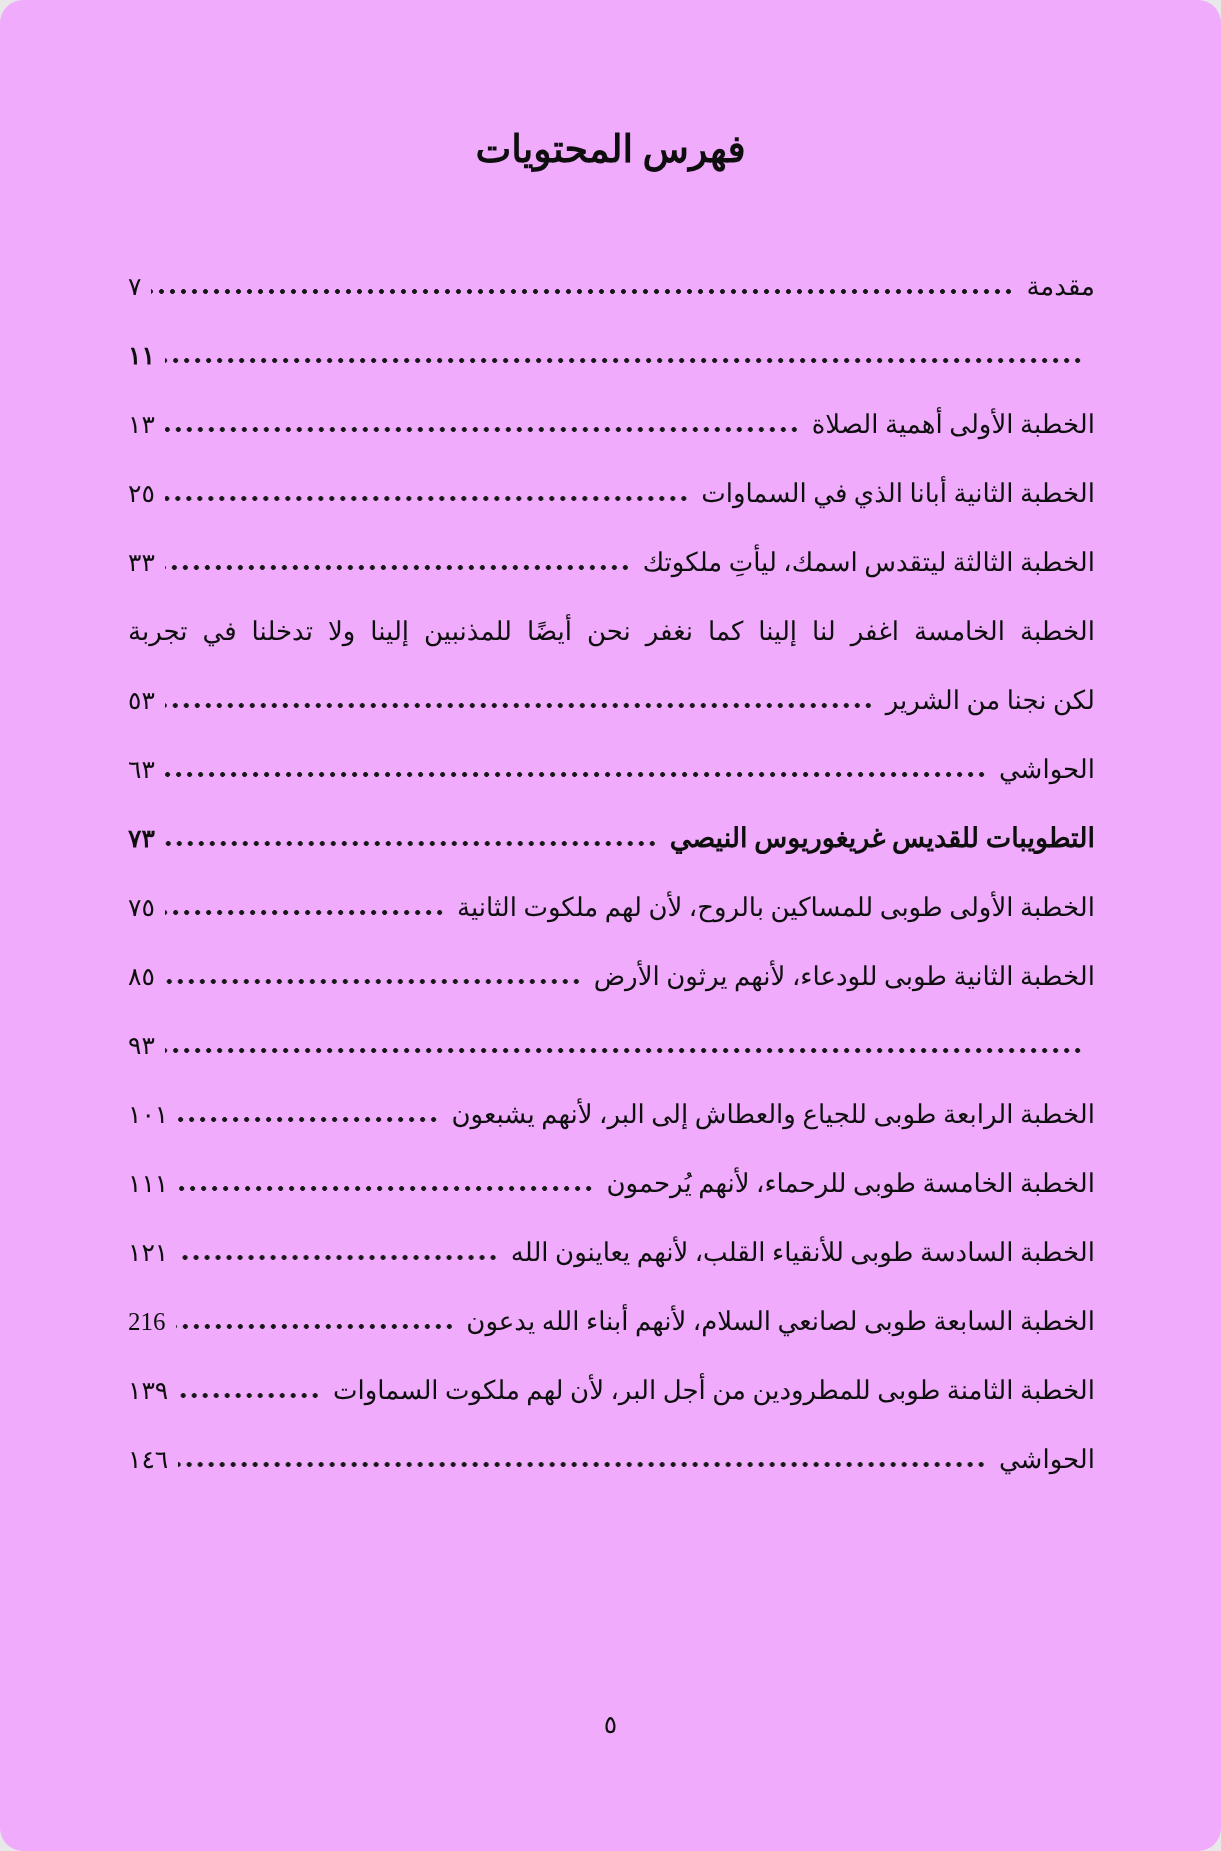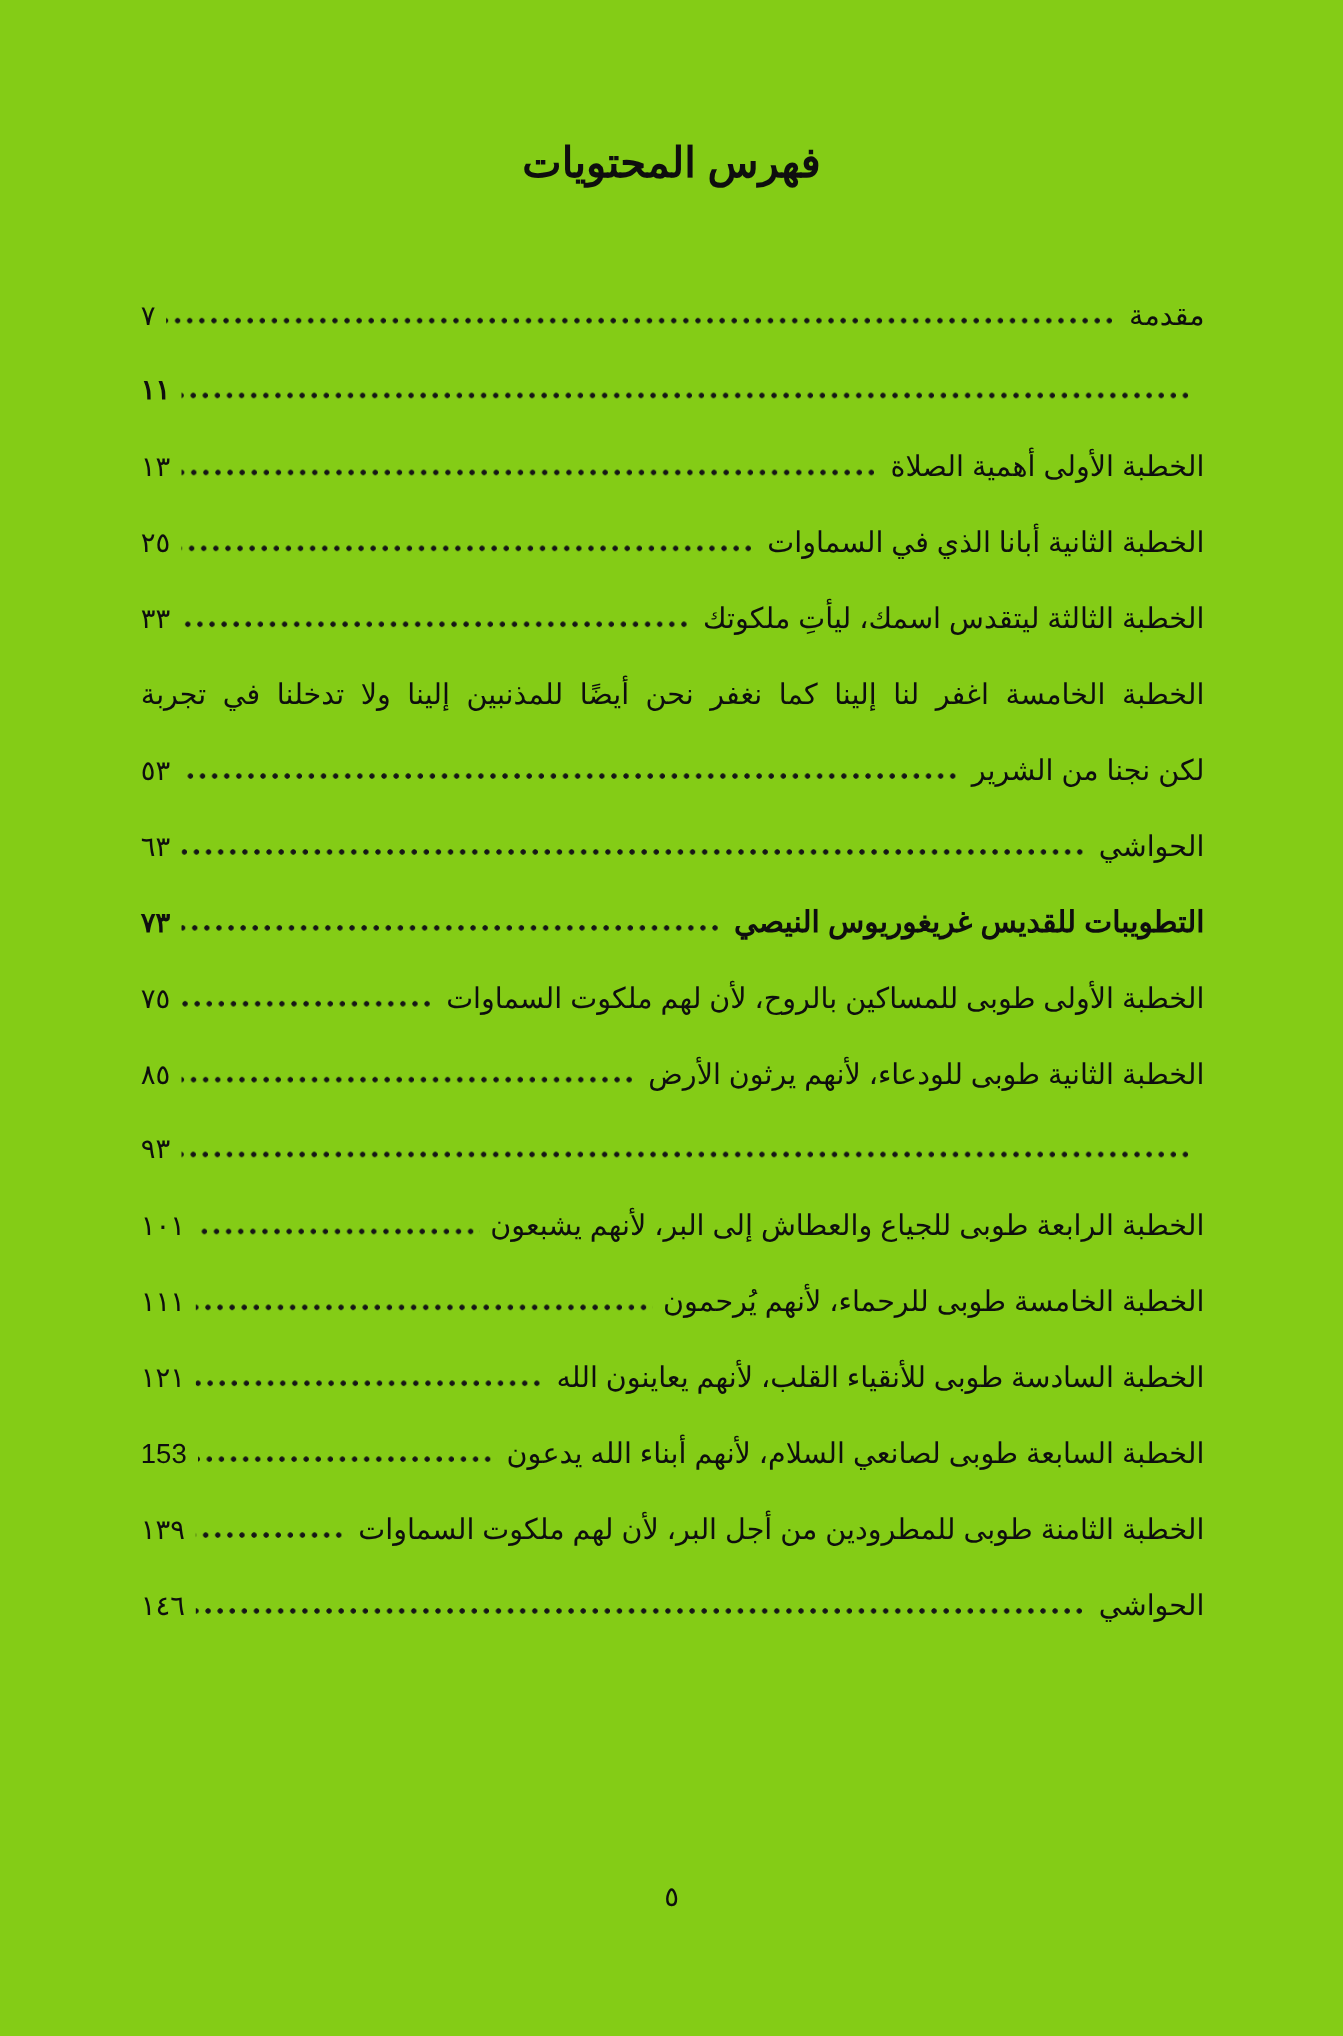--- a/index.html
+++ b/index.html
@@ -5,25 +5,26 @@
   html, body {
     margin: 0;
     padding: 0;
     background: #e8e8e8;
   }
   .page {
     position: relative;
     width: 1221px;
     height: 1851px;
     margin: 0 auto;
-    background: #84cc16;
+    background: #f0abfc;
     color: #0e0e0e;
-    font-family: Liberation Sans, sans-serif;
+    font-family: Liberation Serif, serif;
     direction: rtl;
     overflow: hidden;
+    border-radius: 23px;
   }
   .doc-title {
     margin: 118px 0 0 0;
     text-align: center;
     font-size: 38px;
     font-weight: bold;
     line-height: 62px;
     letter-spacing: 0.5px;
   }
   .toc {
@@ -161,21 +162,21 @@
             <span class="t">التطويبات للقديس غريغوريوس النيصي</span>
             <span class="leader"></span>
             <span class="num">٧٣</span>
           </div>
         </div>
   </div>
 
   <div class="entry item">
     <div class="lines">
           <div class="line last">
-            <span class="t">الخطبة الأولى طوبى للمساكين بالروح، لأن لهم ملكوت السماوات</span>
+            <span class="t">الخطبة الأولى طوبى للمساكين بالروح، لأن لهم ملكوت الثانية</span>
             <span class="leader"></span>
             <span class="num">٧٥</span>
           </div>
         </div>
   </div>
 
   <div class="entry item">
     <div class="lines">
           <div class="line last">
             <span class="t">الخطبة الثانية طوبى للودعاء، لأنهم يرثون الأرض</span>
@@ -222,21 +223,21 @@
             <span class="num">١٢١</span>
           </div>
         </div>
   </div>
 
   <div class="entry item">
     <div class="lines">
           <div class="line last">
             <span class="t">الخطبة السابعة طوبى لصانعي السلام، لأنهم أبناء الله يدعون</span>
             <span class="leader"></span>
-            <span class="num">153</span>
+            <span class="num">216</span>
           </div>
         </div>
   </div>
 
   <div class="entry item">
     <div class="lines">
           <div class="line last">
             <span class="t">الخطبة الثامنة طوبى للمطرودين من أجل البر، لأن لهم ملكوت السماوات</span>
             <span class="leader"></span>
             <span class="num">١٣٩</span>

